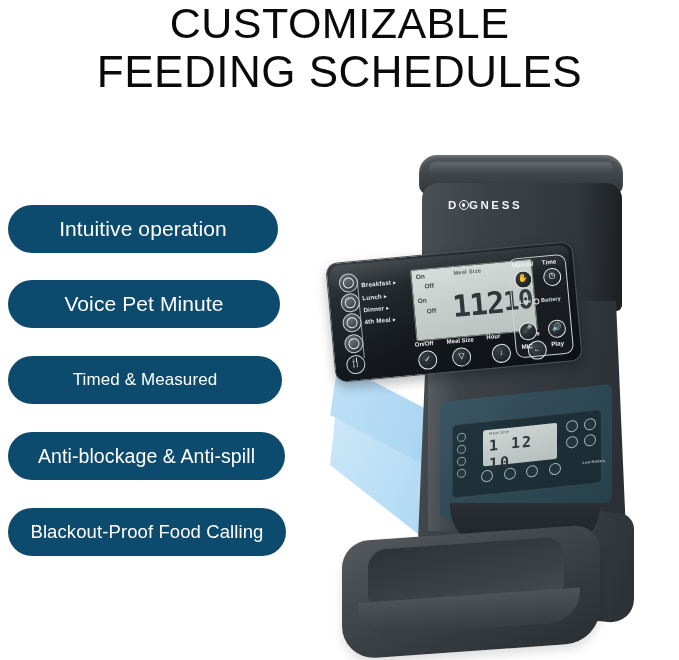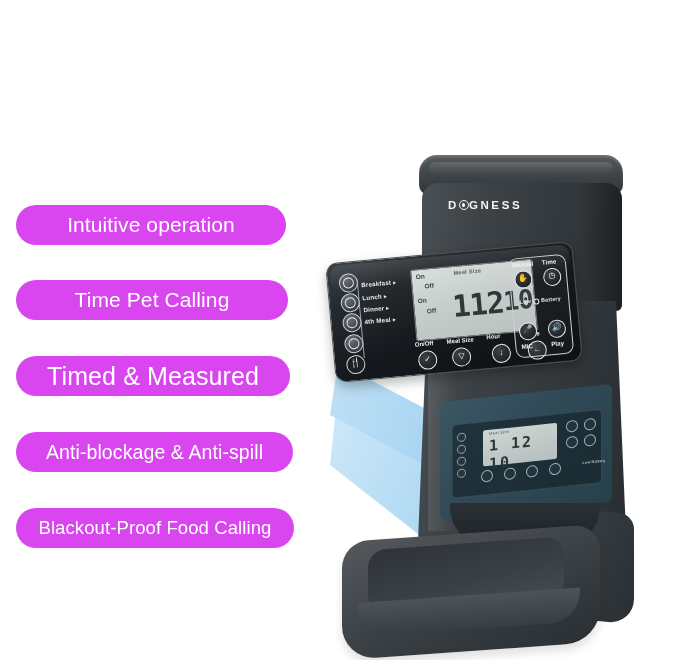--- a/index.html
+++ b/index.html
@@ -15,28 +15,28 @@
     position:absolute;left:0;top:2px;width:679px;text-align:center;
     color:#0a0a0a;font-weight:400;letter-spacing:.5px;line-height:1.02;
   }
   .hl-line{display:block;font-size:44px;white-space:nowrap;}
   .hl-line.l1{font-size:43px;}
   .hl-line.l2{font-size:44px;margin-top:4px;}
 
   
   .pills{position:absolute;left:4px;top:205px;width:290px;}
   .pill{
-    position:absolute;left:12px;height:40px;border-radius:26px;
-    background:#d946ef;color:#fff;display:flex;align-items:center;
+    position:absolute;left:4px;height:48px;border-radius:26px;
+    background:#0c4a6e;color:#fff;display:flex;align-items:center;
     justify-content:center;white-space:nowrap;
     font-size:20.5px;font-weight:400;letter-spacing:.1px;
   }
   .pill.p0{top:0px;  width:270px;font-size:21px;}
   .pill.p1{top:75px; width:272px;font-size:21px;}
-  .pill.p2{top:151px;width:274px;font-size:25px;}
+  .pill.p2{top:151px;width:274px;font-size:17px;}
   .pill.p3{top:227px;width:277px;font-size:19.5px;}
   .pill.p4{top:303px;width:278px;font-size:18.5px;}
 
   
   .product{position:absolute;left:330px;top:151px;width:349px;height:522px;}
 
   
   .beam{position:absolute;background:#a9d6f2;}
   .beam-a{
     left:0px;top:212px;width:215px;height:120px;
@@ -262,24 +262,28 @@
   .lowbat{position:absolute;left:2px;top:40px;width:52px;text-align:center;
     color:#dfe4e7;font-size:5.4px;font-weight:700;letter-spacing:.2px;}
   .lowbat .dot{display:inline-block;width:4px;height:4px;border-radius:50%;
     border:1px solid #dfe4e7;vertical-align:middle;margin:0 2px;}
 </style>
 </head>
 <body>
 
 <div id="stage">
 
+  <div class="headline">
+    <span class="hl-line l1">CUSTOMIZABLE</span>
+    <span class="hl-line l2">FEEDING SCHEDULES</span>
+  </div>
 
   <div class="pills">
     <div class="pill p0">Intuitive operation</div>
-    <div class="pill p1">Time Pet Calling</div>
+    <div class="pill p1">Voice Pet Minute</div>
     <div class="pill p2">Timed &amp; Measured</div>
     <div class="pill p3">Anti-blockage &amp; Anti-spill</div>
     <div class="pill p4">Blackout-Proof Food Calling</div>
   </div>
 
   <div class="product">
     <div class="beam beam-b"></div>
     <div class="beam beam-a"></div>
 
     <div class="lid"></div>

